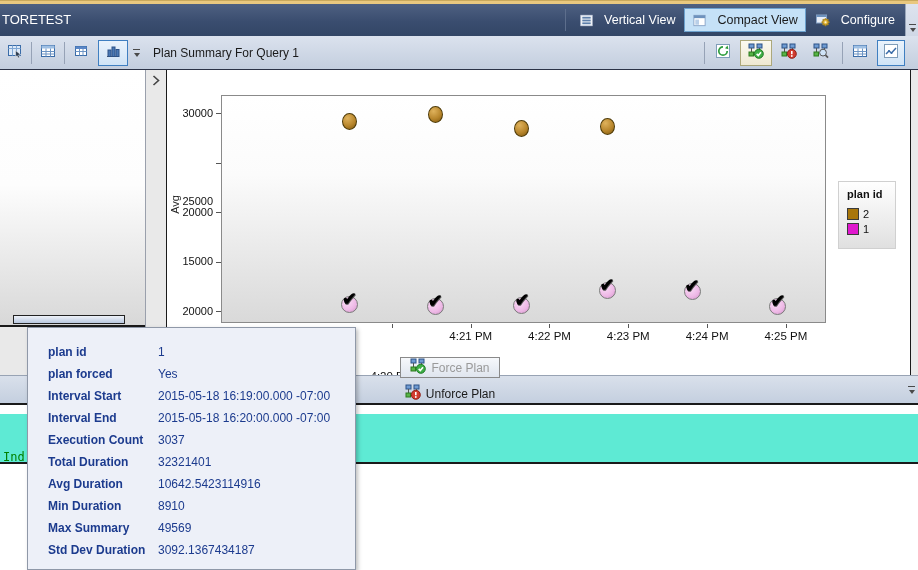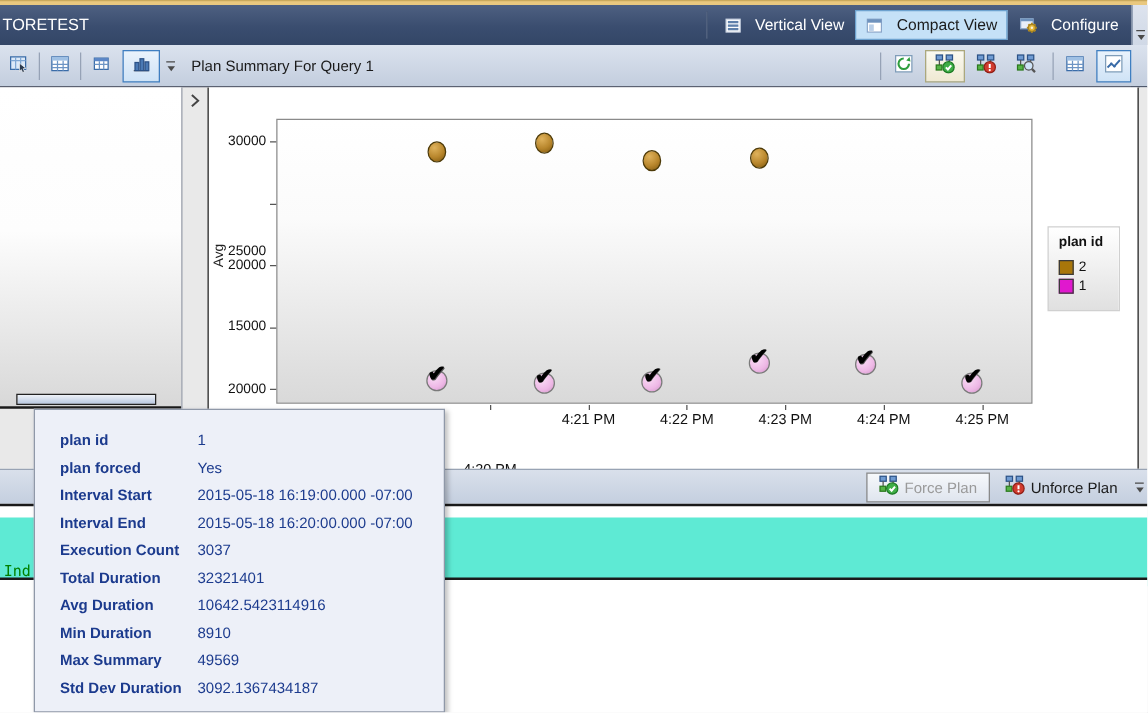--- a/index.html
+++ b/index.html
@@ -75,21 +75,21 @@
   #legend{left:672px;top:112px;width:56px;height:66px;padding:6px 0 0 8px;
      background:linear-gradient(#ffffff,#e0e0e0);box-shadow:0 0 0 1px #d0d0d0;}
   #legend-title{font-size:11px;font-weight:bold;color:#111;margin-bottom:8px;}
   .legend-entry{display:flex;align-items:center;gap:4px;margin-bottom:3px;font-size:11px;color:#111;}
   .legend-swatch{width:12px;height:12px;border:1px solid #3a3a3a;}
 
   
   #force-toolbar{left:0;top:375px;width:918px;height:30px;
      background:linear-gradient(#d9e0eb,#c4cfdf);border-top:1px solid #98a3b4;
      border-bottom:2px solid #1a1a1a;display:flex;align-items:center;justify-content:flex-end;
-     padding-right:18px;gap:6px;}
+     padding-right:18px;gap:6px;flex-direction:column;}
   #force-btn{display:flex;align-items:center;gap:5px;height:24px;padding:0 9px;
      background:linear-gradient(#f6f8fb,#dfe5ee);border:1px solid #8a8a8a;
      font-size:12px;color:#9a9a9a;}
   #unforce-btn{display:flex;align-items:center;gap:5px;height:24px;padding:0 6px;
      font-size:12px;color:#1a1a1a;}
 
   
   #pane-a{left:0;top:414px;width:918px;height:55px;background:#5eead4;}
   #editor-text{left:3px;top:36px;font-family:"DejaVu Sans Mono",monospace;font-size:12px;color:#008000;}
   #pane-divider{left:0;top:462px;width:918px;height:2px;background:#1a1a1a;}

